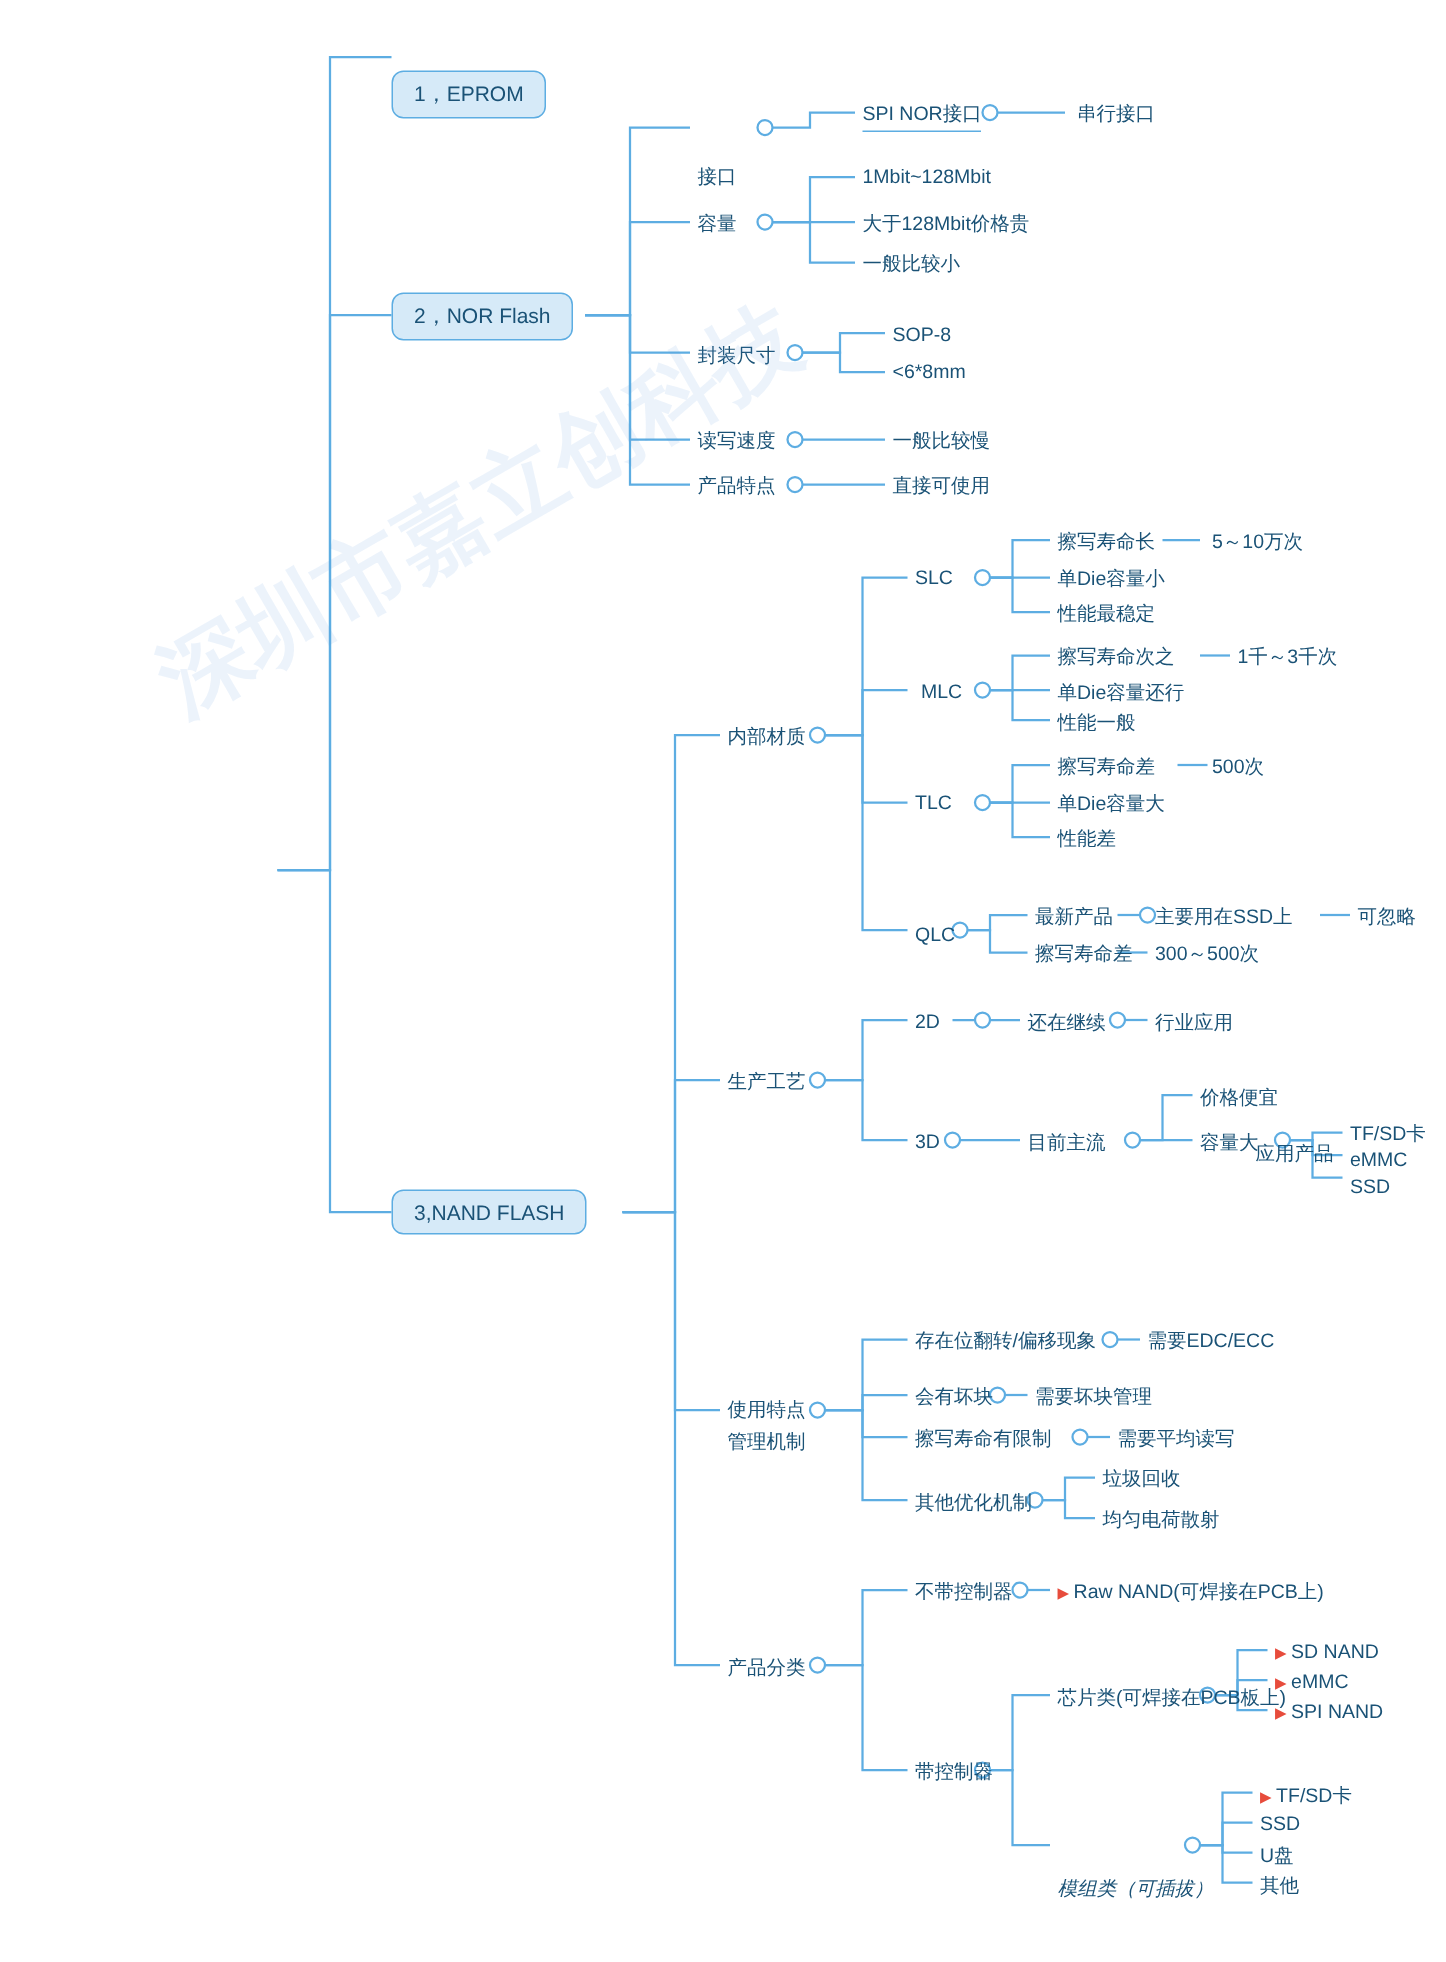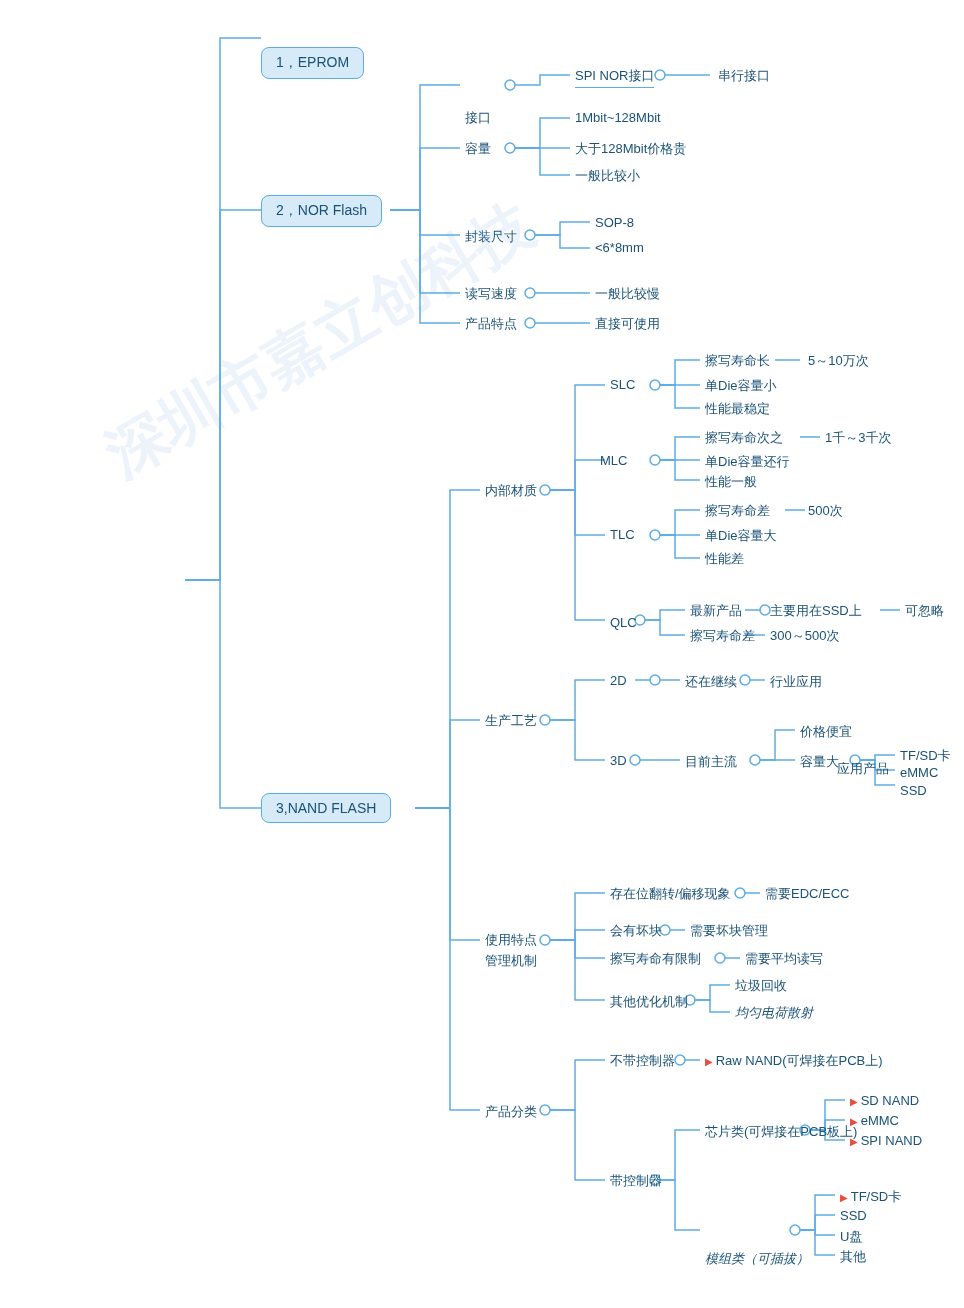--- a/index.html
+++ b/index.html
@@ -279,21 +279,21 @@
   <div class="node-text" style="left:485px;top:482px;">内部材质</div>
 
   <div class="node-text" style="left:610px;top:377px;">SLC</div>
 
   <div class="node-text" style="left:705px;top:352px;">擦写寿命长</div>
   <div class="node-text" style="left:705px;top:377px;">单Die容量小</div>
   <div class="node-text" style="left:705px;top:400px;">性能最稳定</div>
 
   <div class="node-text" style="left:808px;top:352px;">5～10万次</div>
 
-  <div class="node-text" style="left:600px;top:453px;">MLC</div>
+  <div class="node-text" style="left:614px;top:453px;">MLC</div>
   <div class="node-text" style="left:705px;top:429px;">擦写寿命次之</div>
   <div class="node-text" style="left:705px;top:453px;">单Die容量还行</div>
   <div class="node-text" style="left:705px;top:473px;">性能一般</div>
 
   <div class="node-text" style="left:825px;top:429px;">1千～3千次</div>
 
   <div class="node-text" style="left:610px;top:527px;">TLC</div>
   <div class="node-text" style="left:705px;top:502px;">擦写寿命差</div>
   <div class="node-text" style="left:705px;top:527px;">单Die容量大</div>
   <div class="node-text" style="left:705px;top:550px;">性能差</div>
@@ -335,21 +335,21 @@
   <div class="node-text" style="left:765px;top:885px;">需要EDC/ECC</div>
 
   <div class="node-text" style="left:610px;top:922px;">会有坏块</div>
   <div class="node-text" style="left:690px;top:922px;">需要坏块管理</div>
 
   <div class="node-text" style="left:610px;top:950px;">擦写寿命有限制</div>
   <div class="node-text" style="left:745px;top:950px;">需要平均读写</div>
 
   <div class="node-text" style="left:610px;top:993px;">其他优化机制</div>
   <div class="node-text" style="left:735px;top:977px;">垃圾回收</div>
-  <div class="node-text" style="left:735px;top:1004px;font-style:italic;">均匀电荷散射</div>
+  <div class="node-text" style="left:735px;top:1004px;">均匀电荷散射</div>
 
   <div class="node-text" style="left:485px;top:1103px;">产品分类</div>
 
   <div class="node-text" style="left:610px;top:1052px;">不带控制器</div>
 
   <div class="node-text" style="left:705px;top:1052px;">
     <span style="color:#e74c3c;font-size:10px;margin-right:3px;">▶</span>Raw NAND(可焊接在PCB上)
   </div>
 
   <div class="node-text" style="left:610px;top:1172px;">带控制器</div>

